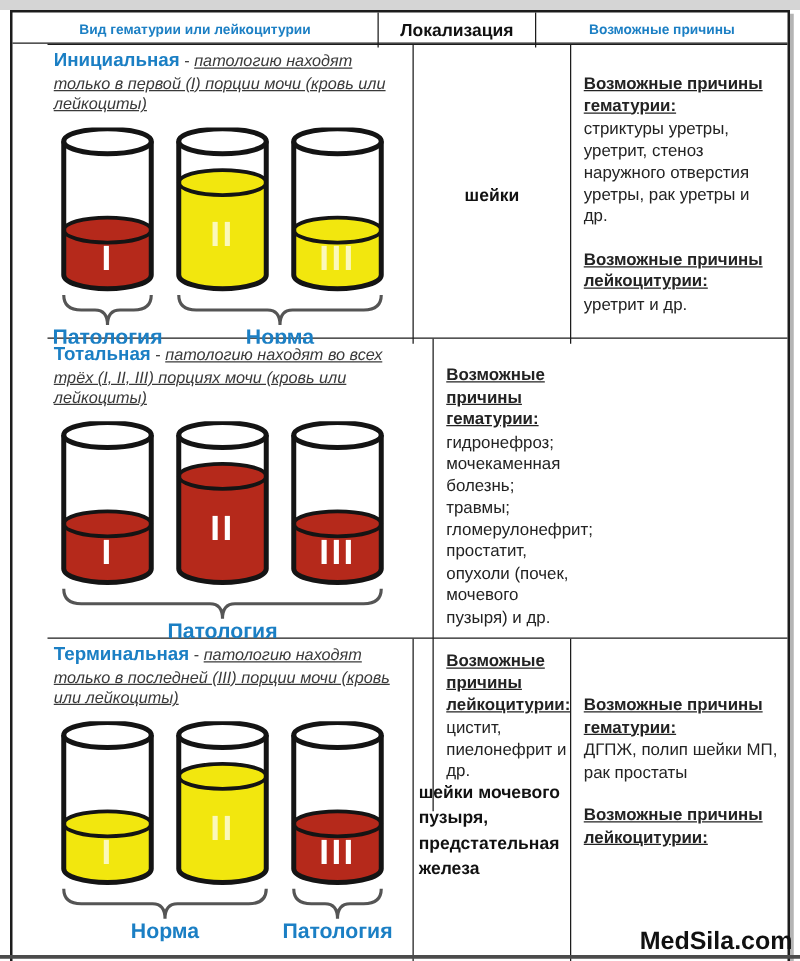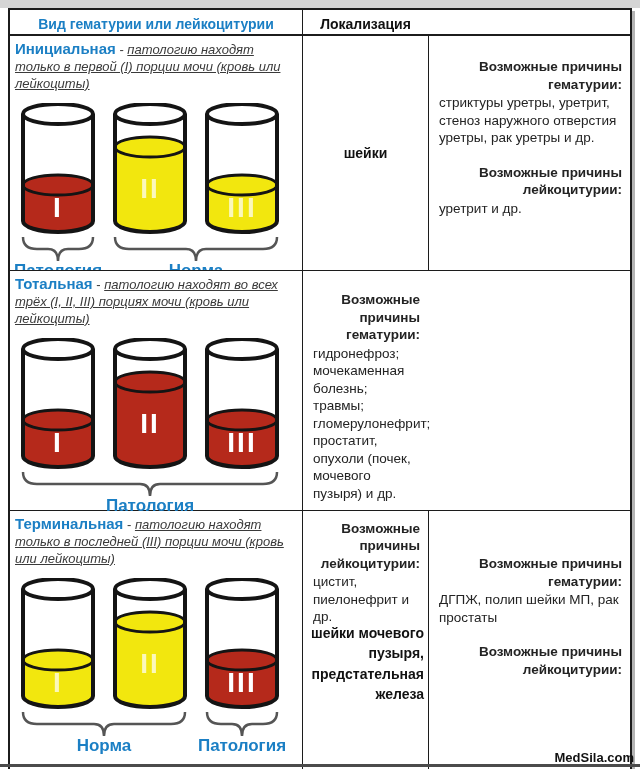--- a/index.html
+++ b/index.html
@@ -3,52 +3,53 @@
 <meta charset="utf-8">
 <style>
   :root{ --blue:#1b7fc4; --ink:#1f1f1f; --line:#1c1c1c; }
   *{box-sizing:border-box; margin:0; padding:0;}
   html,body{width:640px; height:769px; overflow:hidden; background:#ffffff;
     font-family:"Liberation Sans", sans-serif; position:relative;}
   .top-strip{position:absolute; top:0; left:0; right:0; height:8px; background:#d5d5d5;}
   .table{position:absolute; top:8px; left:8px; width:624px; background:#fff;
     border:2px solid var(--line); box-shadow:3px 3px 0 #b4b4b4;}
   .row{display:grid; grid-template-columns:292px 126px 1fr;}
-  .row + .row{border-top:1px solid var(--line);}
+  .row + .row{border-top:1px solid var(--line);margin-left:28px;}
   .cell{min-width:0;}
   .c2,.c3{border-left:1px solid var(--line);}
   .header{height:25px; border-bottom:1px solid var(--line);}
   .hcell{display:flex; align-items:center; justify-content:center;
-    color:var(--blue); font-weight:bold; font-size:14px;}
-  .r1{height:235px;} .r2{height:240px;} .r3{height:306px;}
+    color:var(--blue); font-weight:bold; font-size:11px;}
+  .r1{height:235px;} .r2{height:240px;gap:16px;} .r3{height:306px;}
   .cell-type{padding:3px 5px 0 5px; overflow:hidden;}
   .type-text{font-size:13px; line-height:1.3; color:#3a3a3a;}
   .ttl{color:var(--blue); font-weight:bold; font-size:15px; font-style:normal;}
   .desc{font-style:italic; text-decoration:underline;}
   .cups{margin-top:10px;}
-  .c2{display:flex; align-items:center; justify-content:center; text-align:right;
+  .c2{display:flex; align-items:center; justify-content:center; text-align:left;
     font-weight:bold; color:#111; font-size:14px; line-height:1.45; padding:4px;}
   .cell-causes{padding:22px 8px 6px 10px; font-size:13.5px; color:#232323; line-height:1.3;}
   .r2 .cell-causes{padding-top:20px;}
   .r3 .cell-causes{padding-top:44px;}
   .sec{margin-bottom:17px;}
-  .sec-h{font-weight:bold; margin-bottom:1px;text-align:right;}
+  .sec-h{font-weight:bold; text-decoration:underline; margin-bottom:1px;}
   .bottom-rule{position:absolute; left:0; right:0; bottom:2px; height:3px; background:#4b4b4b;}
-  .footer{position:absolute; right:6px; bottom:4px; font-weight:bold; font-size:13px; color:#111;}
+  .footer{position:absolute; right:6px; bottom:4px; font-weight:bold; font-size:20px; color:#111;}
 </style>
 </head>
 <body>
 
 <div class="top-strip"></div>
 
 <div class="table">
 
   <div class="row header">
     <div class="cell c1 hcell">Вид гематурии или лейкоцитурии</div>
     <div class="cell c2 hcell">Локализация</div>
+    <div class="cell c3 hcell">Возможные причины</div>
   </div>
 
   <div class="row r1">
     <div class="cell c1 cell-type">
       <div class="type-text"><span class="ttl">Инициальная</span><span> - </span><span class="desc">патологию находят только в первой (I) порции мочи (кровь или лейкоциты)</span></div>
       <div class="cups"><svg viewBox="0 0 280 176" width="280" height="176">
             <path d="M8 11 L8 118 A35 11 0 0 0 78 118 L78 11 Z" fill="#fff" stroke="none"></path>
             <path d="M8 82 L8 118 A35 11 0 0 0 78 118 L78 82 A35 10 0 0 1 8 82 Z" fill="#b5291b" stroke="none"></path>
             <ellipse cx="43" cy="82" rx="35" ry="10" fill="#b5291b" stroke="#141414" stroke-width="3"></ellipse>
             <path d="M8 11 L8 118 A35 11 0 0 0 78 118 L78 11" fill="none" stroke="#141414" stroke-width="4"></path>

